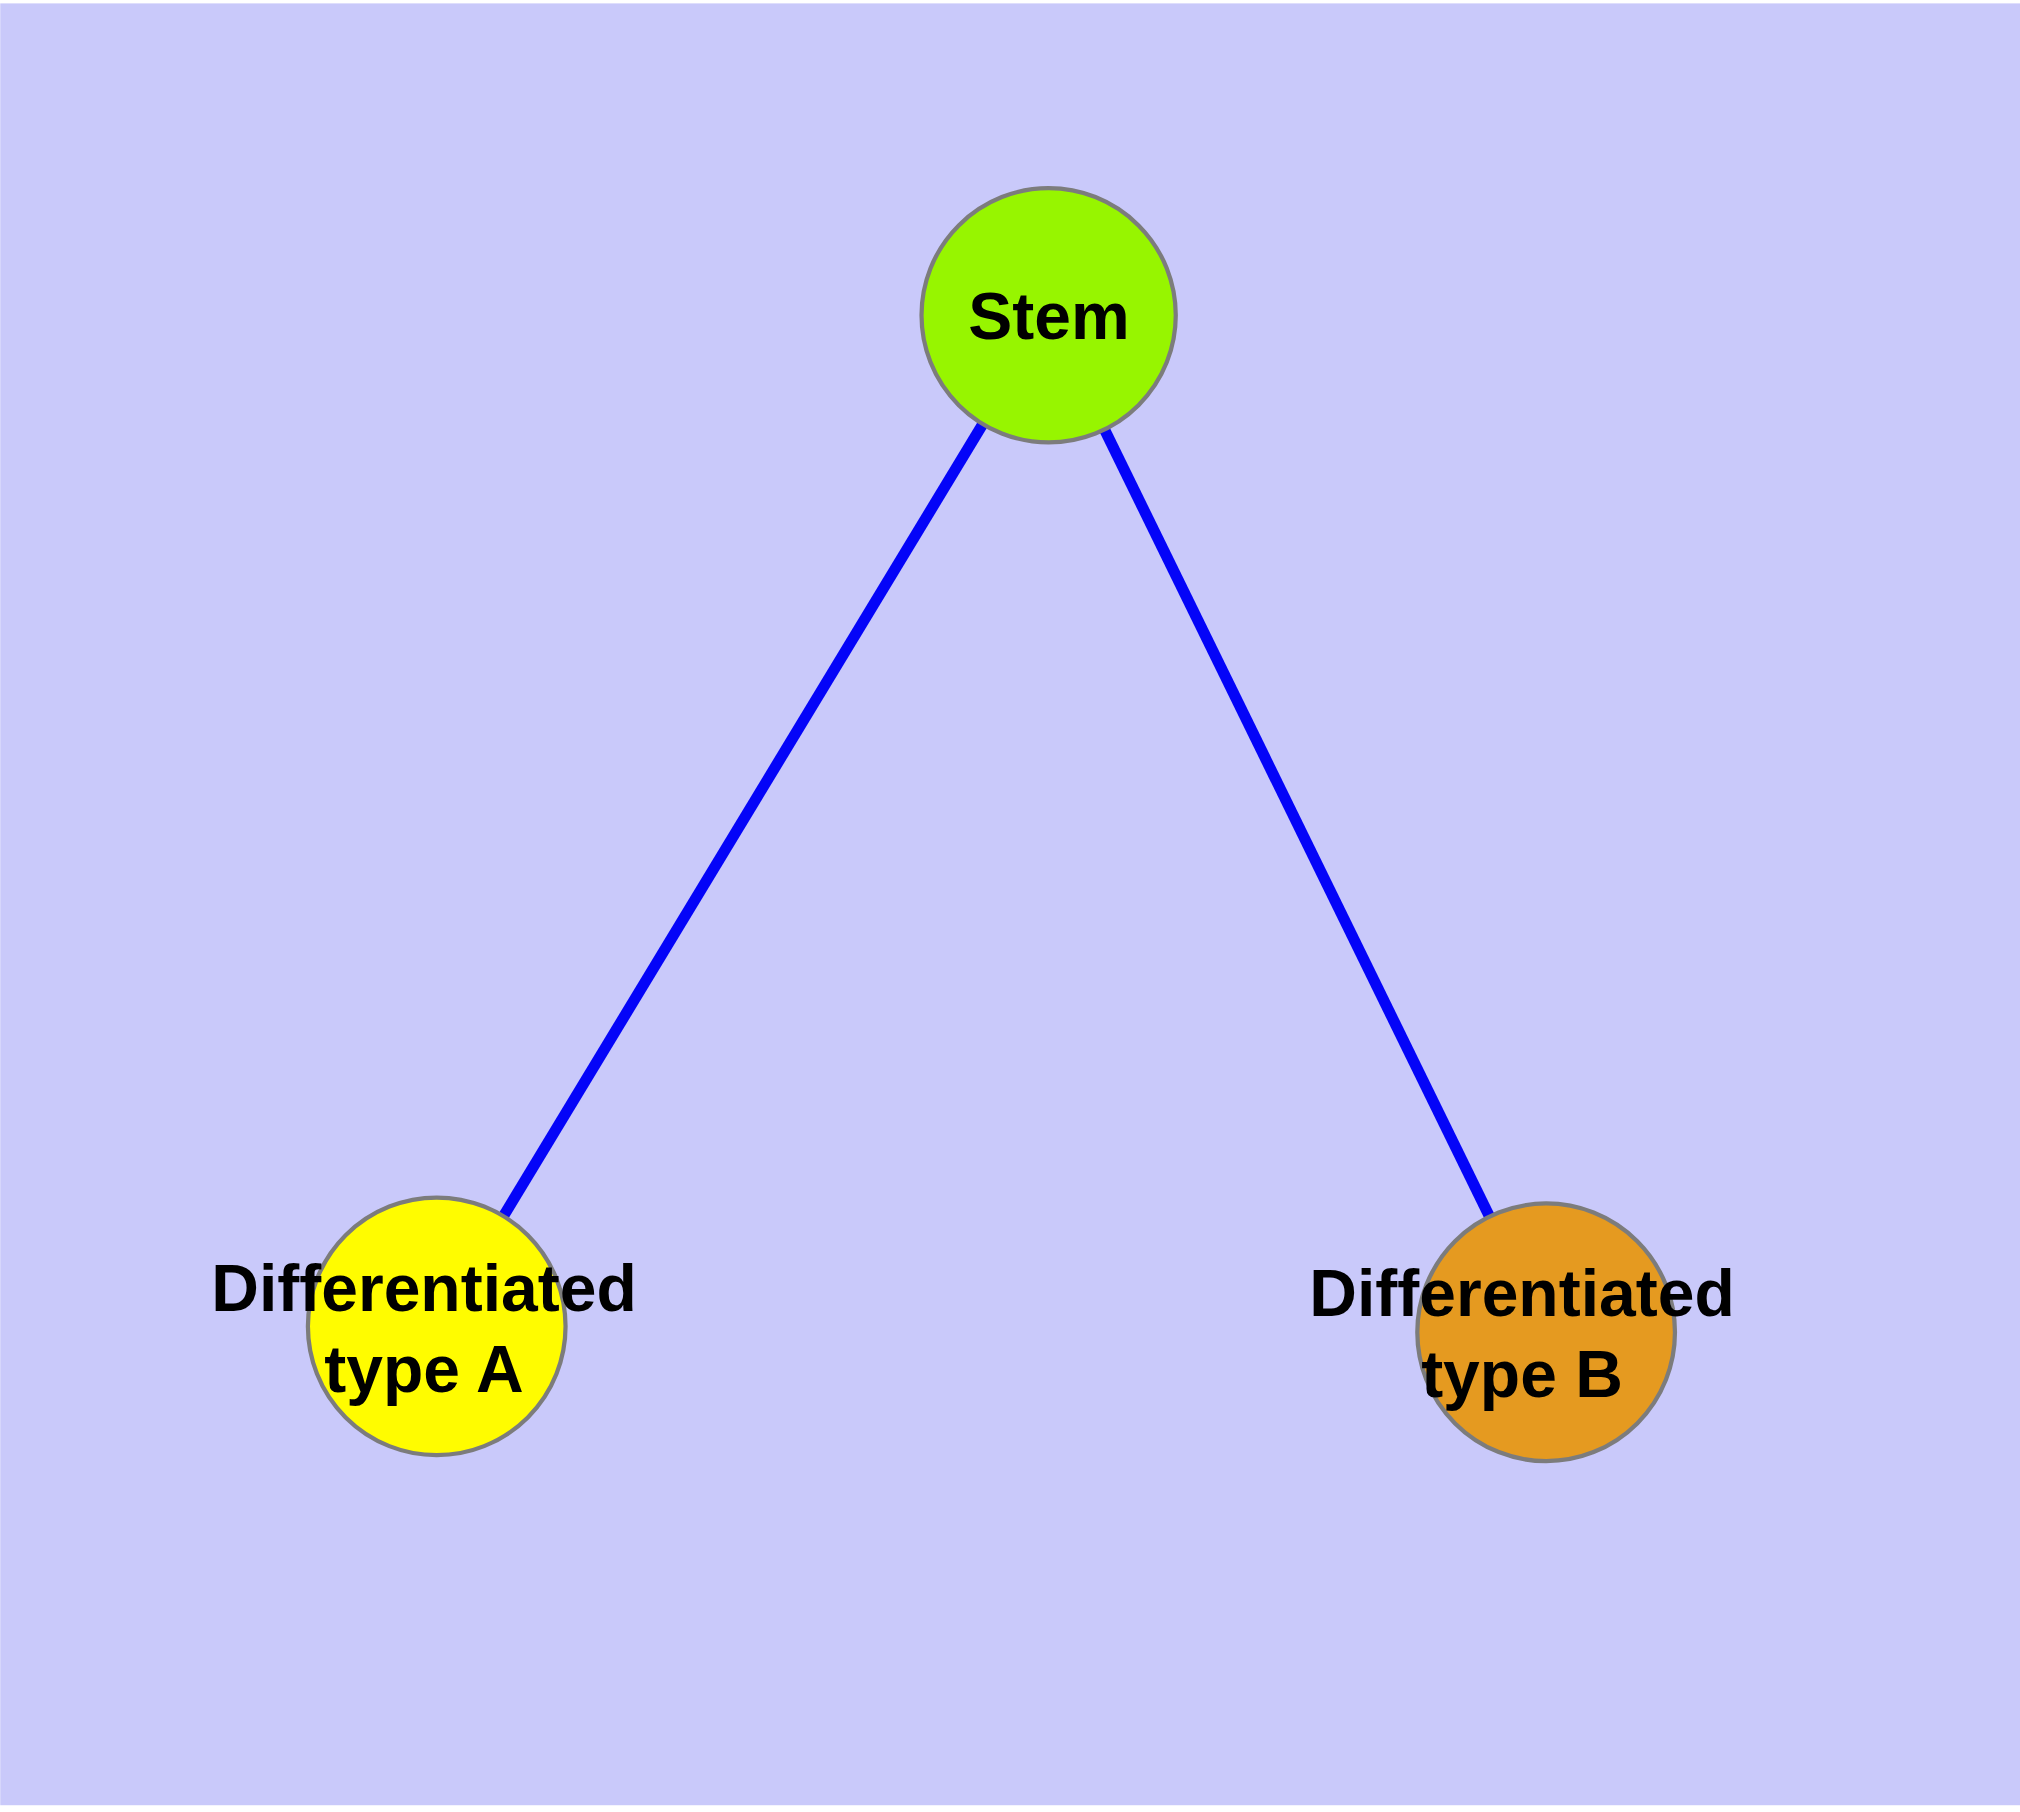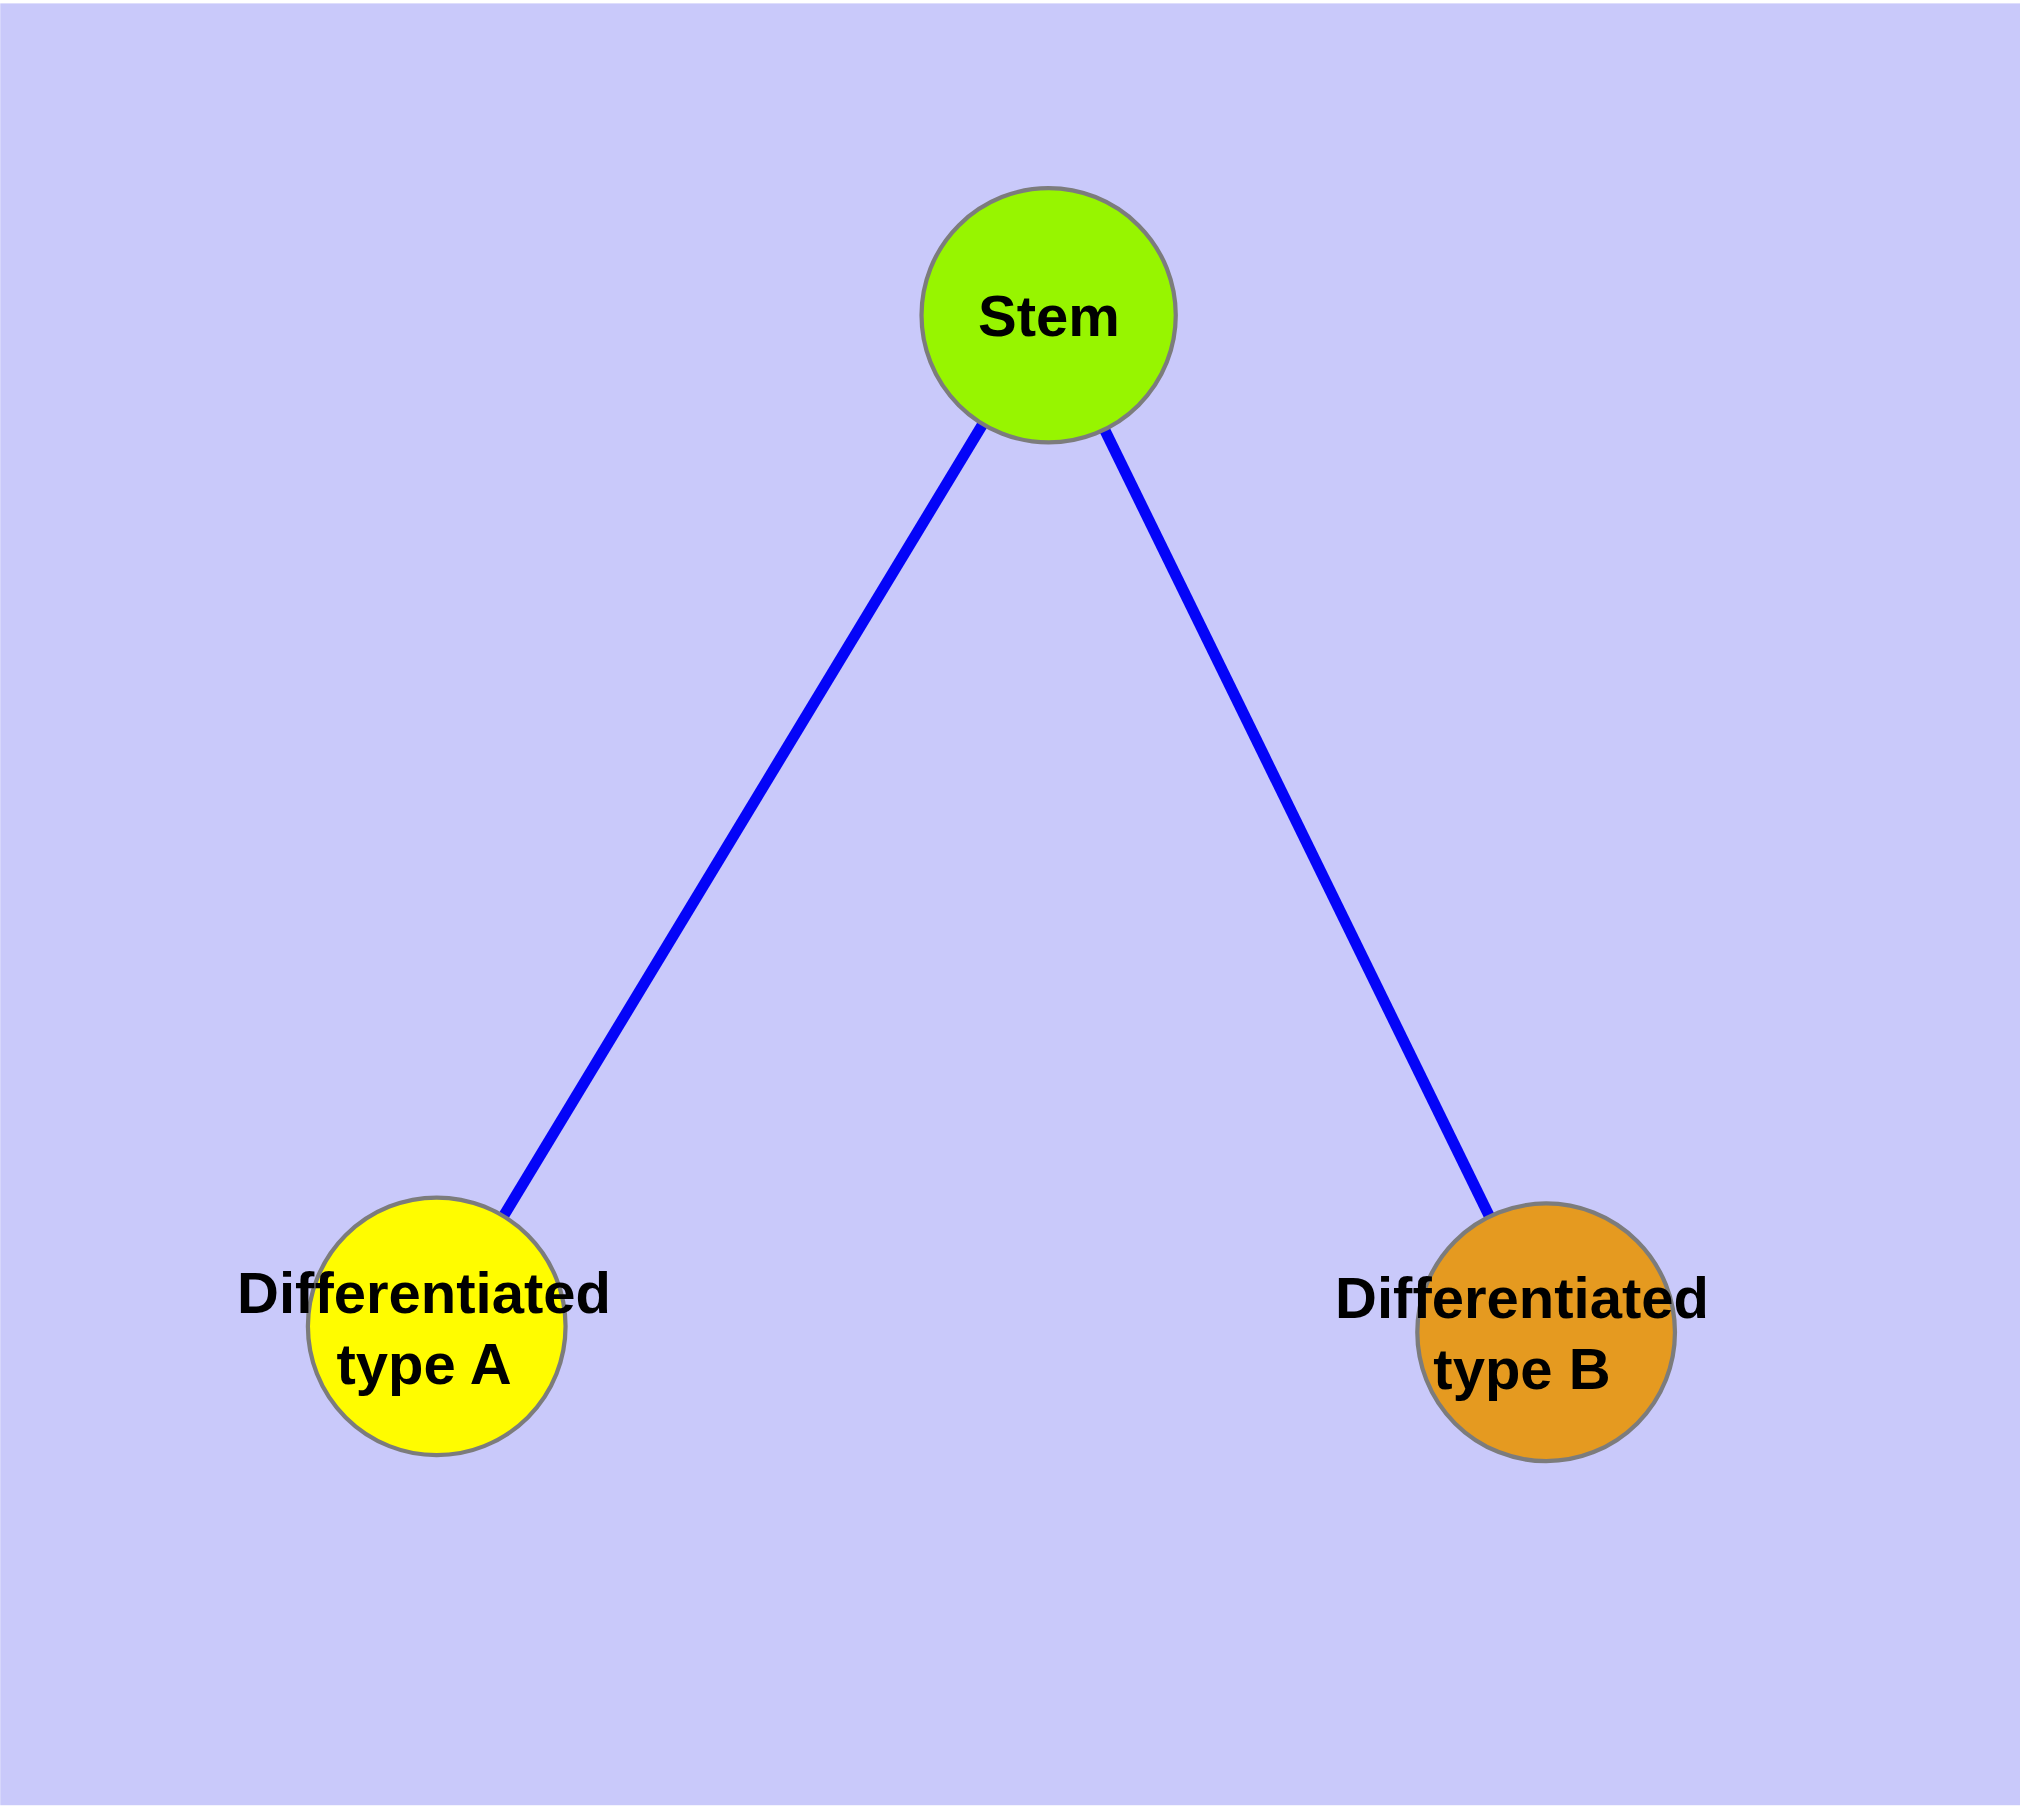--- a/index.html
+++ b/index.html
@@ -28,21 +28,21 @@
     stroke-linecap: butt;
   }
   .node-circle {
     stroke: #7C7C7C;
     stroke-width: 5px;
   }
   .node-label {
     position: absolute;
     transform: translate(-50%, -50%);
     color: #000000;
-    font-size: 58px;
+    font-size: 66px;
     font-weight: bold;
     line-height: 1.22;
     text-align: center;
     white-space: pre-line;
     letter-spacing: 0;
   }
 </style>
 </head>
 <body>
 

